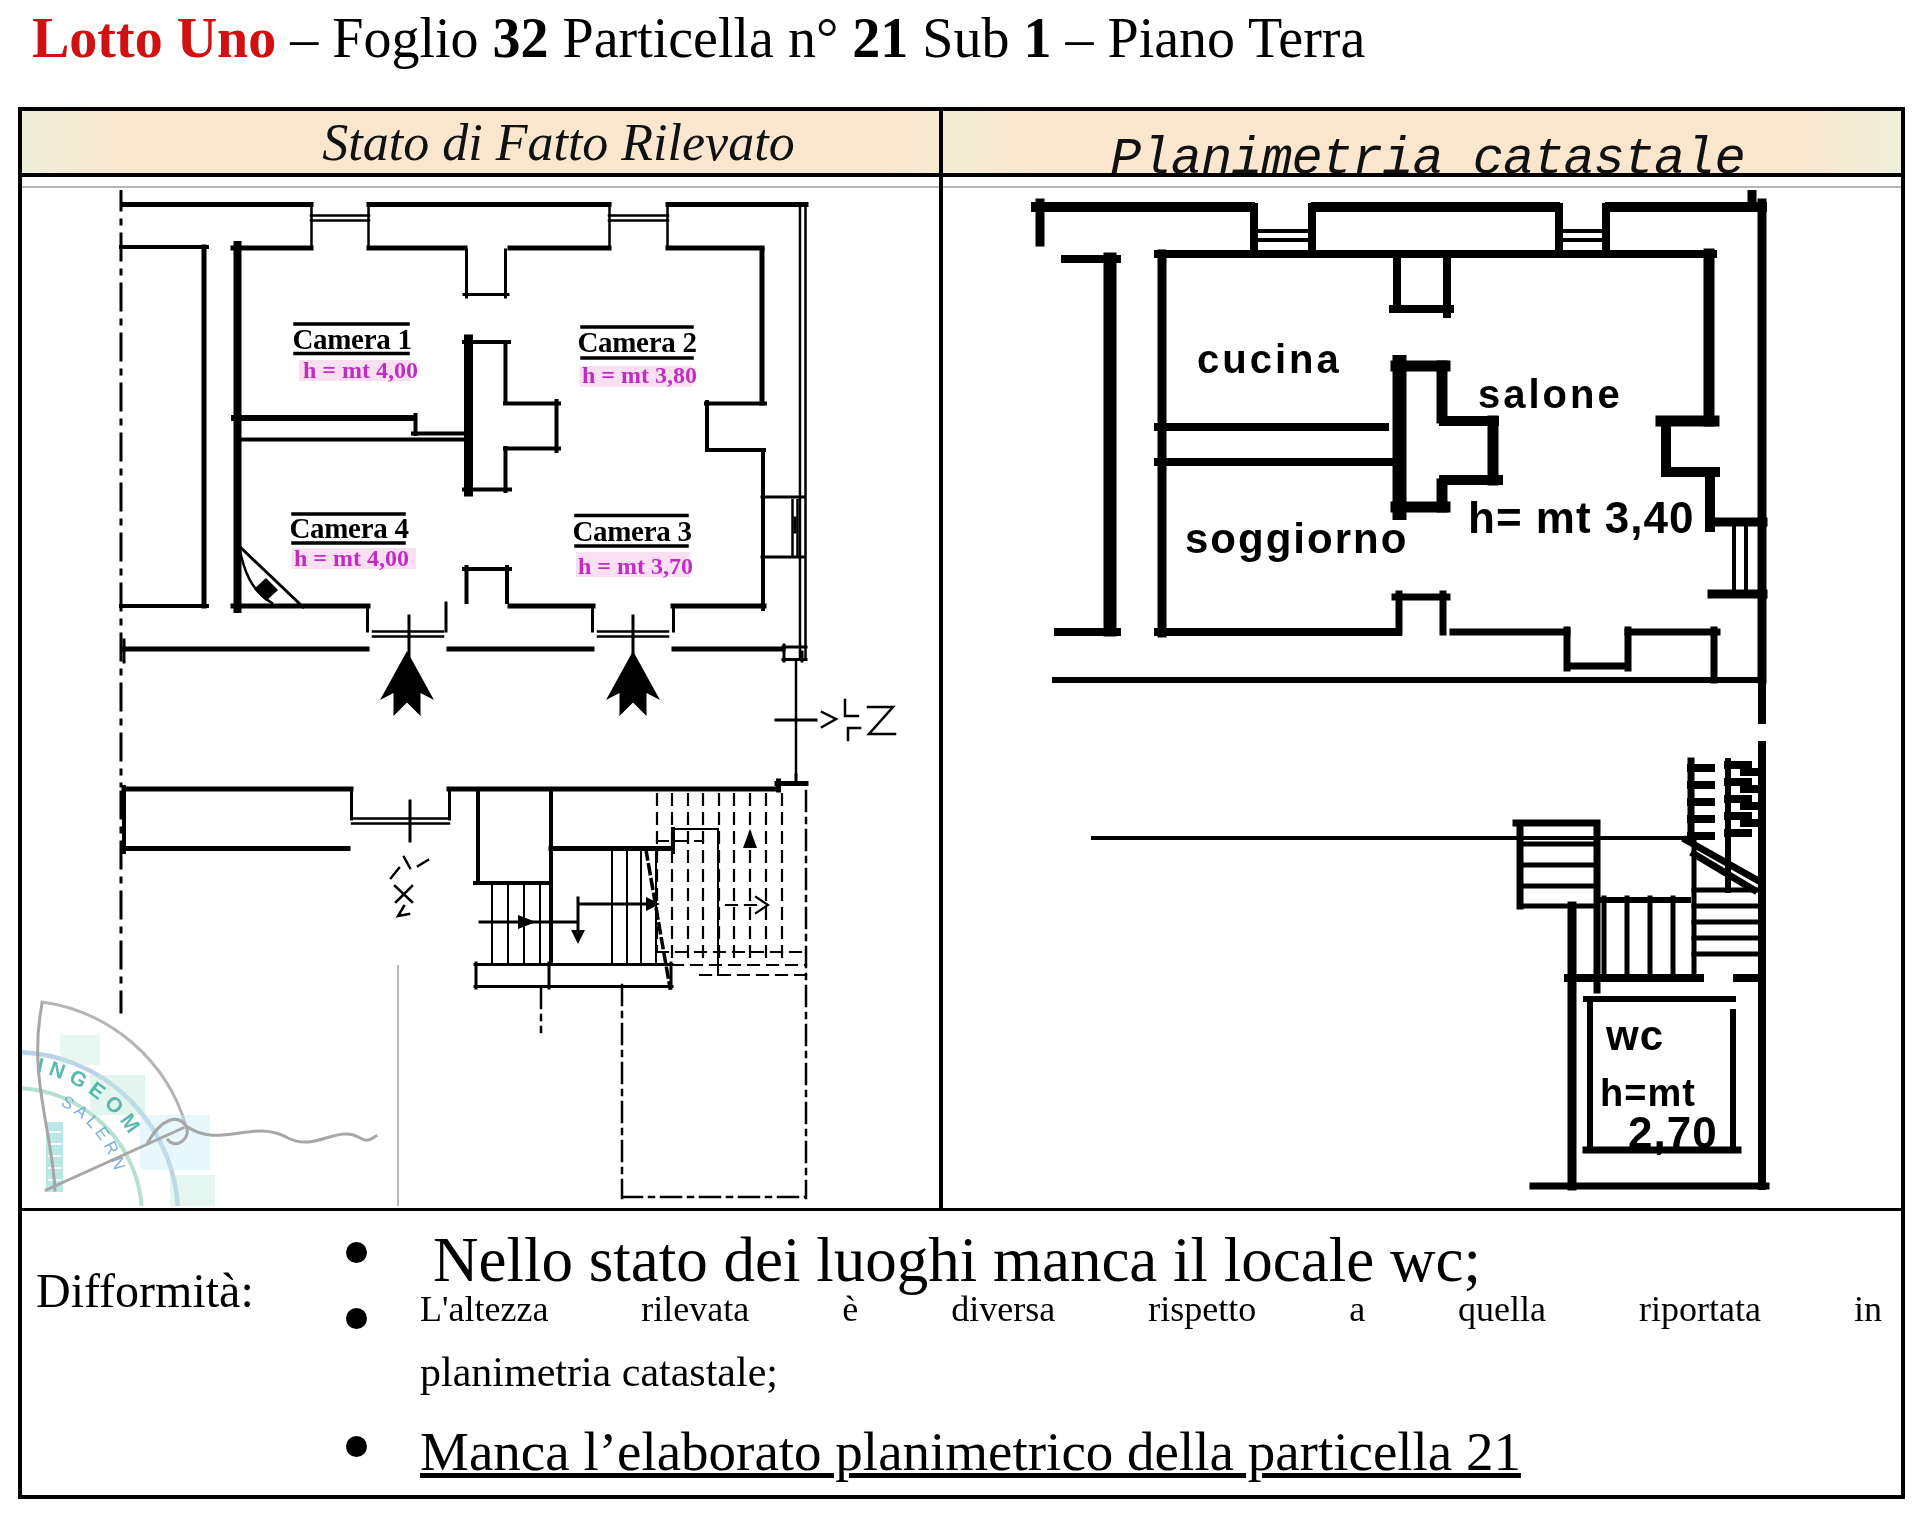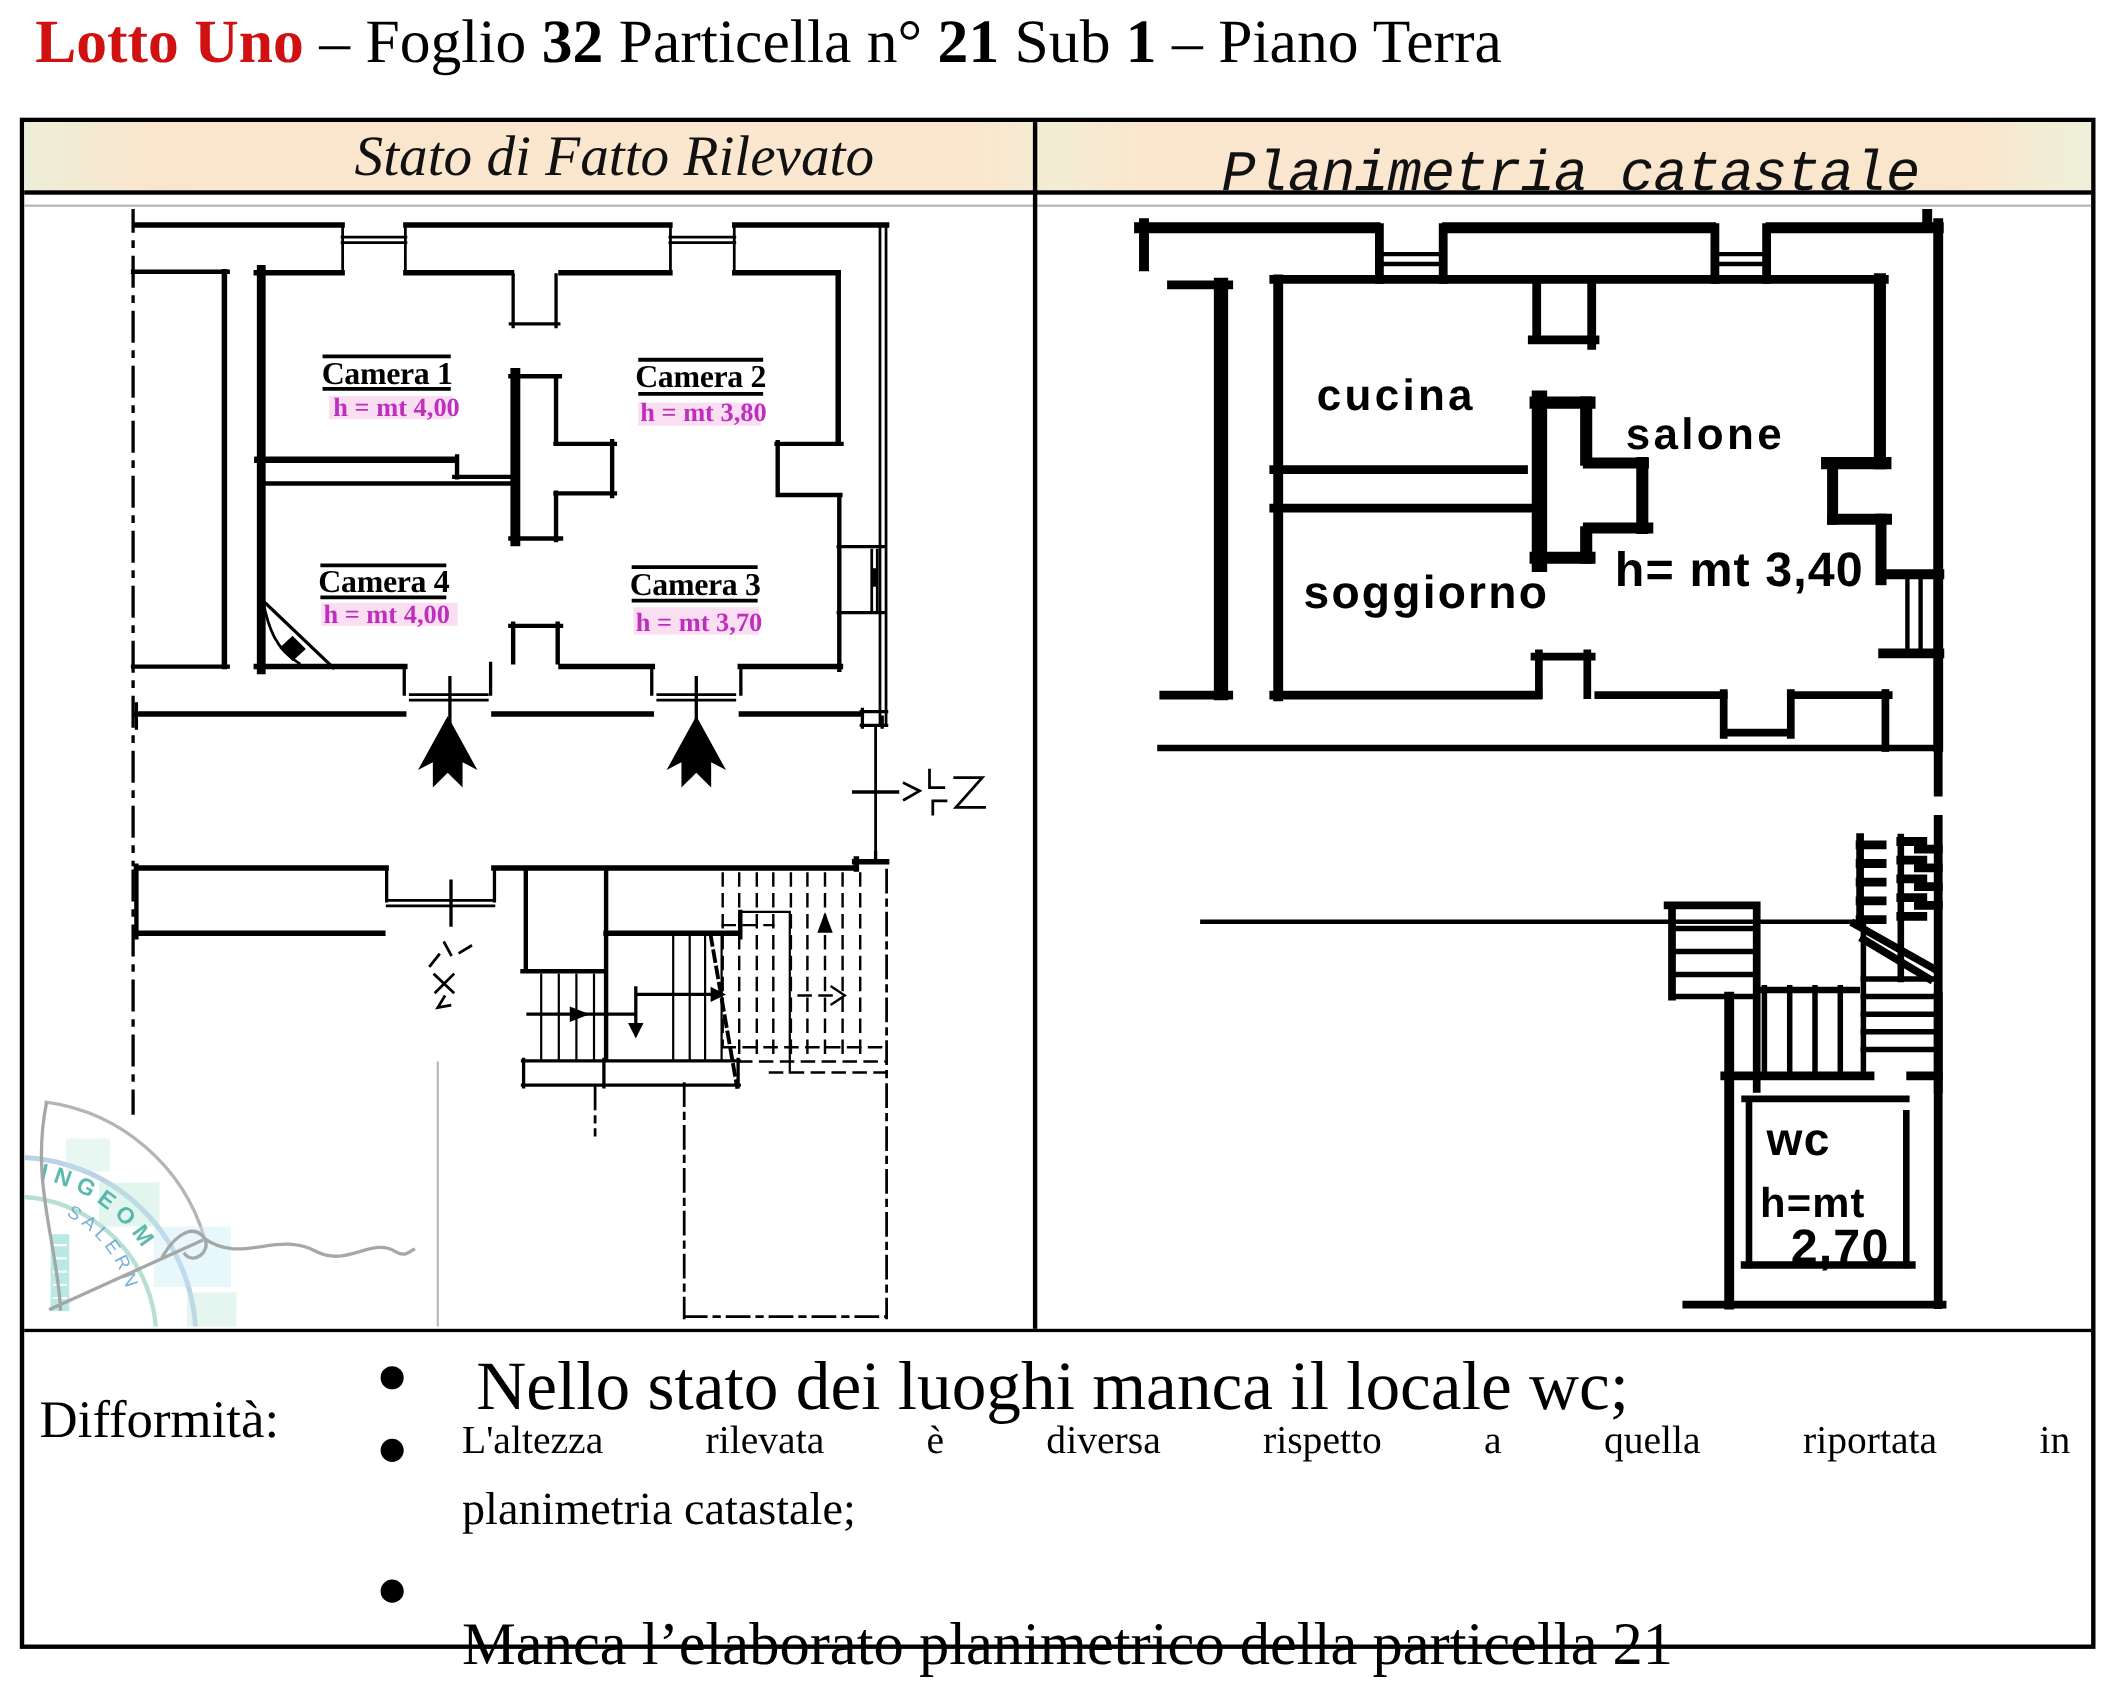--- a/index.html
+++ b/index.html
@@ -246,13 +246,13 @@
 </g>
 </svg>
 
 <div class="abs" style="left:36px;top:1222px;font-size:48px;margin-top:41px;">Difformità:</div>
 <div class="abs" style="left:346px;top:1242px;width:21px;height:21px;border-radius:50%;background:#000;"></div>
 <div class="abs" style="left:346px;top:1308px;width:21px;height:21px;border-radius:50%;background:#000;"></div>
 <div class="abs" style="left:346px;top:1436px;width:21px;height:21px;border-radius:50%;background:#000;"></div>
 <div class="abs" style="left:433px;top:1224px;font-size:63px;text-align:right;">Nello stato dei luoghi manca il locale wc;</div>
 <div class="abs" style="left:420px;top:1288px;width:1462px;font-size:36px;text-align:justify;text-align-last:justify;">L'altezza rilevata è diversa rispetto a quella riportata in</div>
 <div class="abs" style="left:420px;top:1348px;font-size:42px;">planimetria catastale;</div>
-<div class="abs" style="left:420px;top:1463px;font-size:55px;">Manca l’elaborato planimetrico della particella 21</div>
+<div class="abs" style="left:420px;top:1420px;font-size:55px;text-decoration:underline;">Manca l’elaborato planimetrico della particella 21</div>
 
 </body></html>

